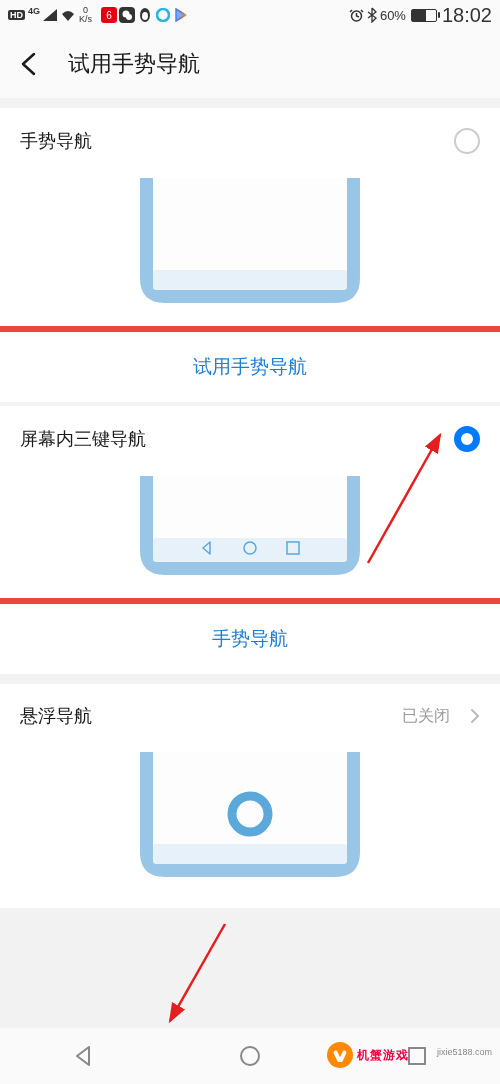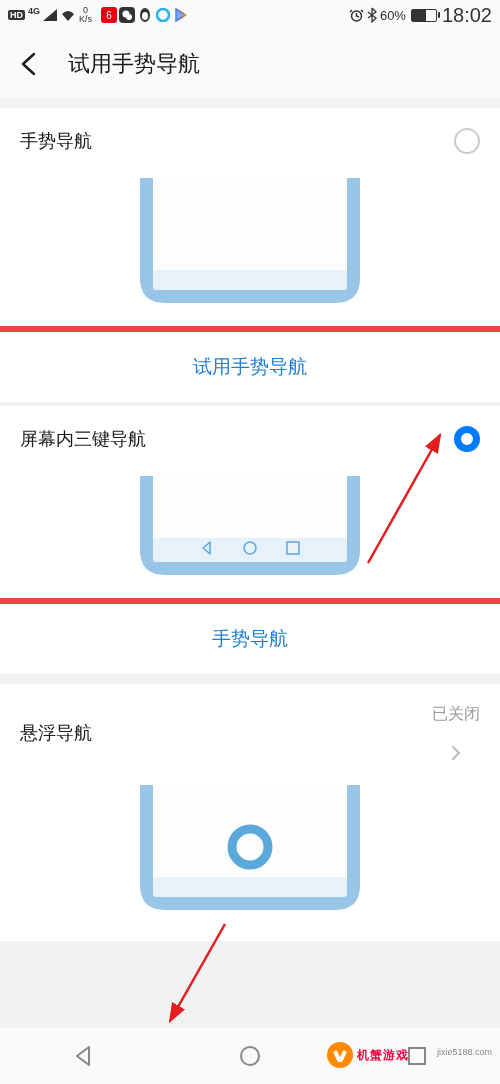--- a/index.html
+++ b/index.html
@@ -108,21 +108,20 @@
     .radio.selected {
       border: 7px solid #007aff;
       background: #fff;
     }
     .status-text {
       font-size: 16px;
       color: #999;
       display: flex;
       align-items: center;
       gap: 20px;
-      flex-direction: column;
     }
     .chevron svg { display:block; }
 
     .illustration {
       display:flex;
       justify-content:center;
       padding: 4px 0 18px 0;
     }
 
     .link-row {

